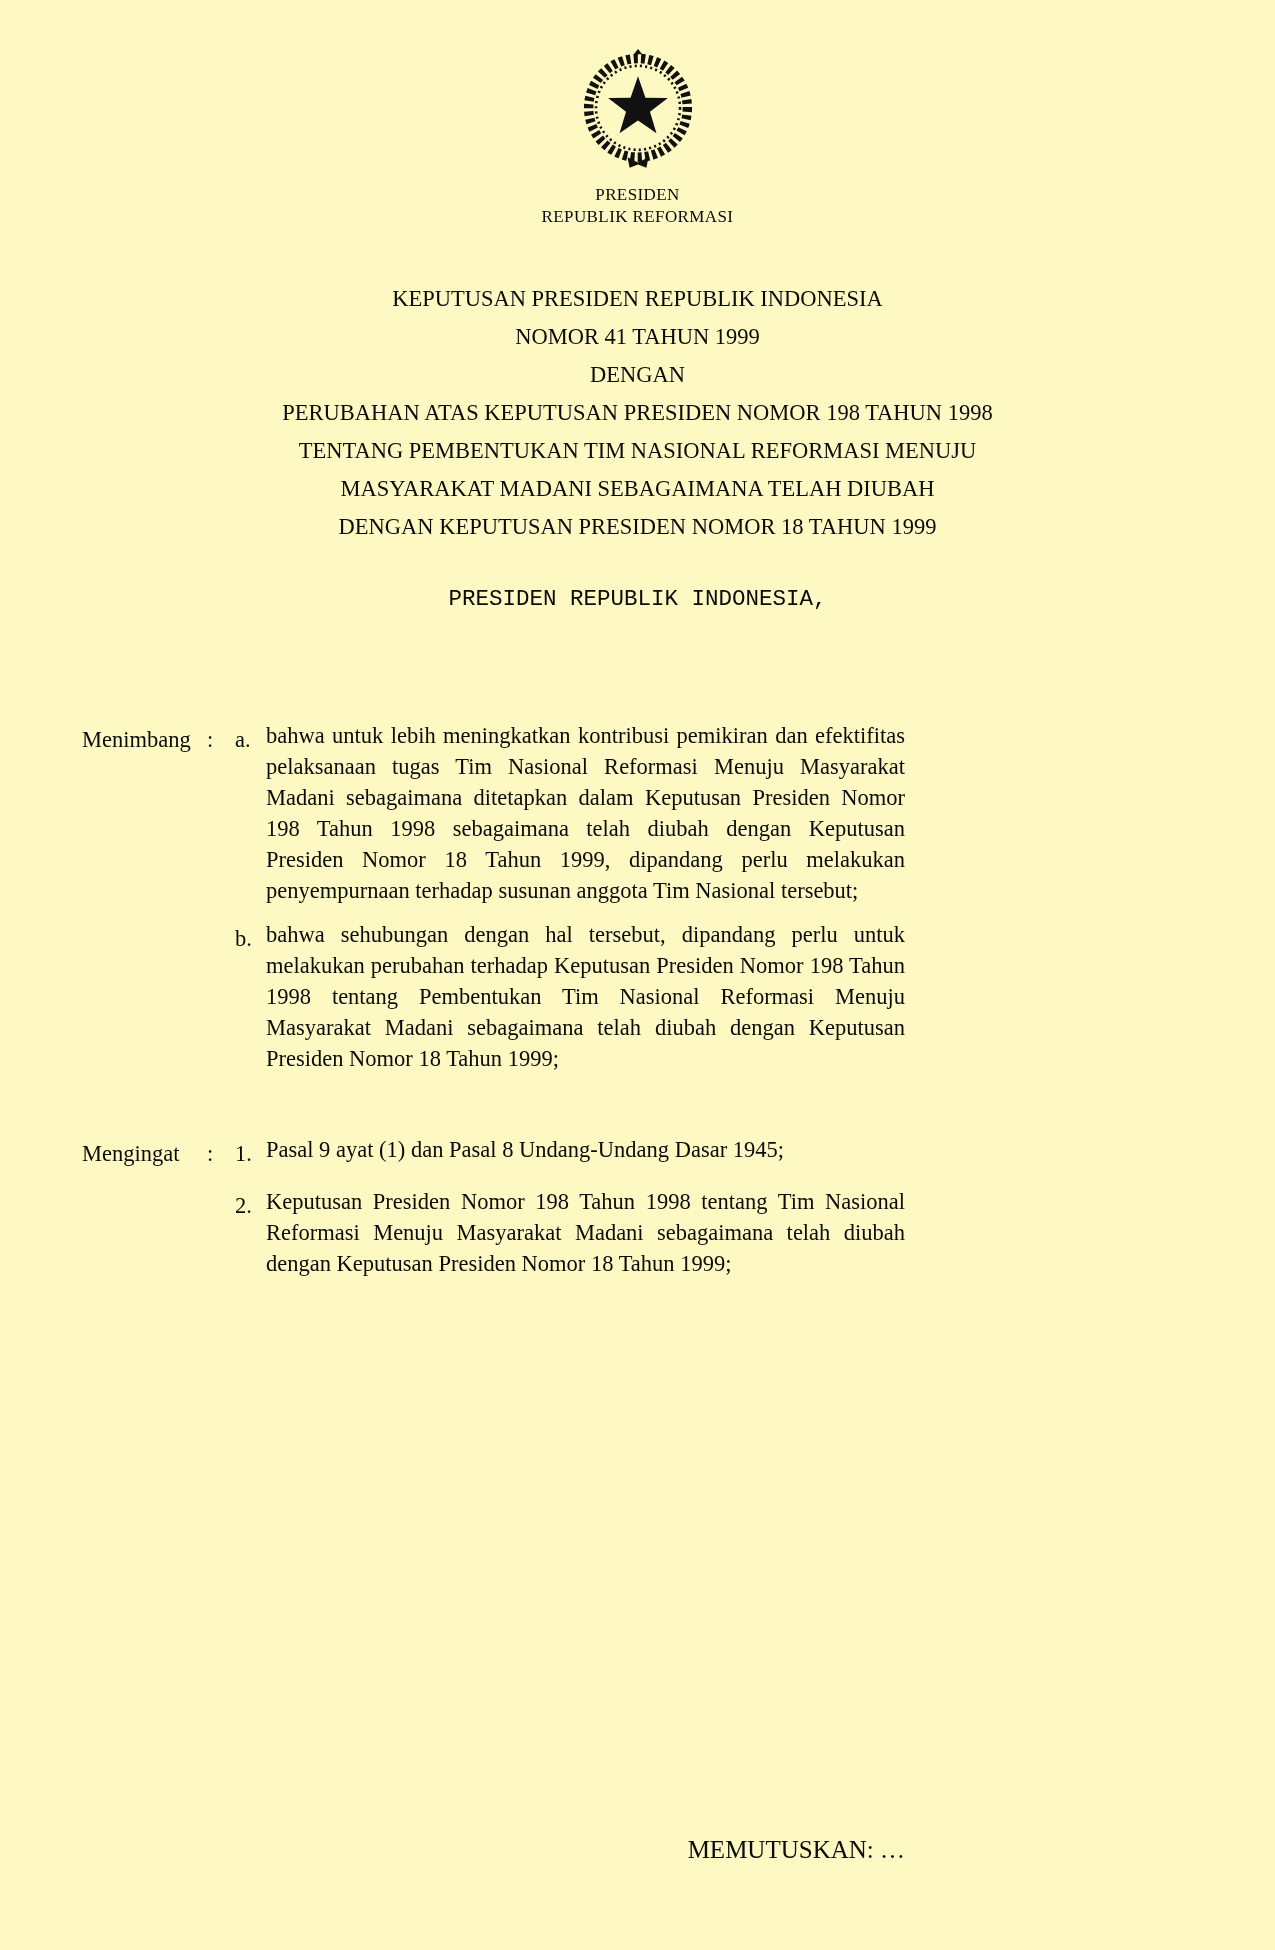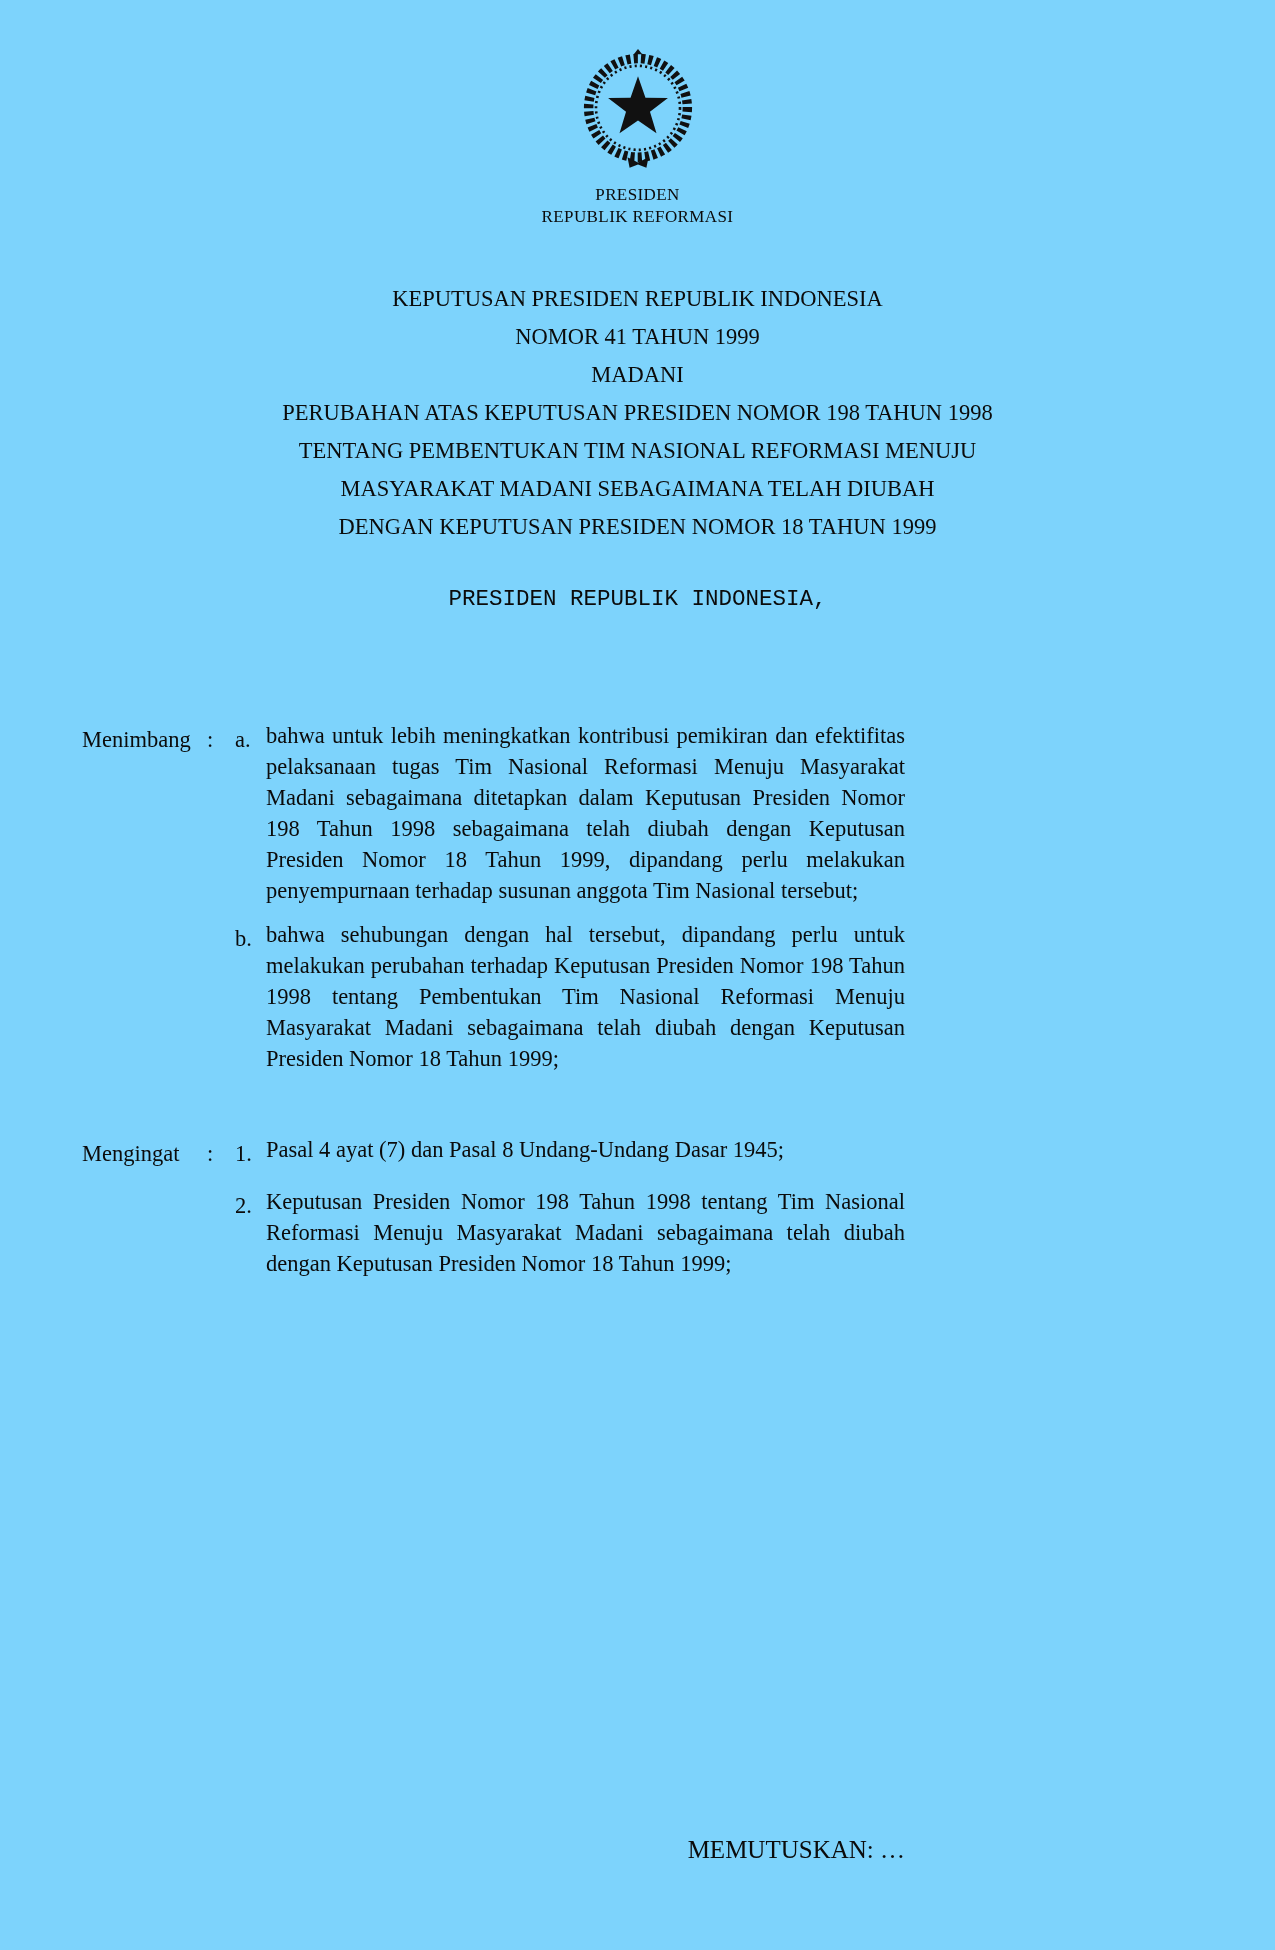--- a/index.html
+++ b/index.html
@@ -1,21 +1,21 @@
 <!DOCTYPE html>
 <html><head>
 <meta charset="utf-8">
 <style>
   * { margin:0; padding:0; box-sizing:border-box; }
   html,body { background:#e8e8e8; }
   .page {
     position:relative;
     width:1275px; height:1950px;
     margin:0 auto;
-    background:#7dd3fc;
+    background:#fef9c3;
     color:#0b0b0b;
     font-family:"Liberation Serif", "DejaVu Serif", serif;
     overflow:hidden;
   }
   
   .letterhead { text-align:center; padding-top:48px; }
   .emblem { display:inline-block; width:128px; height:126px; }
   .letterhead-text { margin-top:6px; font-size:17px; line-height:22px; letter-spacing:.4px; }
   
   .title-block { margin-top:52px; text-align:center; font-size:22.5px; line-height:38px; }
@@ -57,21 +57,21 @@
     </svg>
     <div class="letterhead-text">
       <div>PRESIDEN</div>
       <div>REPUBLIK REFORMASI</div>
     </div>
   </div>
 
   <div class="title-block">
     <div>KEPUTUSAN PRESIDEN REPUBLIK INDONESIA</div>
     <div>NOMOR 41 TAHUN 1999</div>
-    <div>MADANI</div>
+    <div>DENGAN</div>
     <div>PERUBAHAN ATAS KEPUTUSAN PRESIDEN NOMOR 198 TAHUN 1998</div>
     <div>TENTANG PEMBENTUKAN TIM NASIONAL REFORMASI MENUJU</div>
     <div>MASYARAKAT MADANI SEBAGAIMANA TELAH DIUBAH</div>
     <div>DENGAN KEPUTUSAN PRESIDEN NOMOR 18 TAHUN 1999</div>
   </div>
 
   <div class="subject-line">PRESIDEN REPUBLIK INDONESIA,</div>
 
   <div class="body-area">
 
@@ -89,21 +89,21 @@
         </div>
       </div>
     </div>
 
     <div class="clause">
       <div class="clause-label">Mengingat</div>
       <div class="clause-colon">:</div>
       <div class="clause-items">
         <div class="clause-item">
           <div class="item-marker">1.</div>
-          <div class="item-text">Pasal 4 ayat (7) dan Pasal 8 Undang-Undang Dasar 1945;</div>
+          <div class="item-text">Pasal 9 ayat (1) dan Pasal 8 Undang-Undang Dasar 1945;</div>
         </div>
         <div class="clause-item">
           <div class="item-marker">2.</div>
           <div class="item-text">Keputusan Presiden Nomor 198 Tahun 1998 tentang Tim Nasional Reformasi Menuju Masyarakat Madani sebagaimana telah diubah dengan Keputusan Presiden Nomor 18 Tahun 1999;</div>
         </div>
       </div>
     </div>
 
   </div>
 

